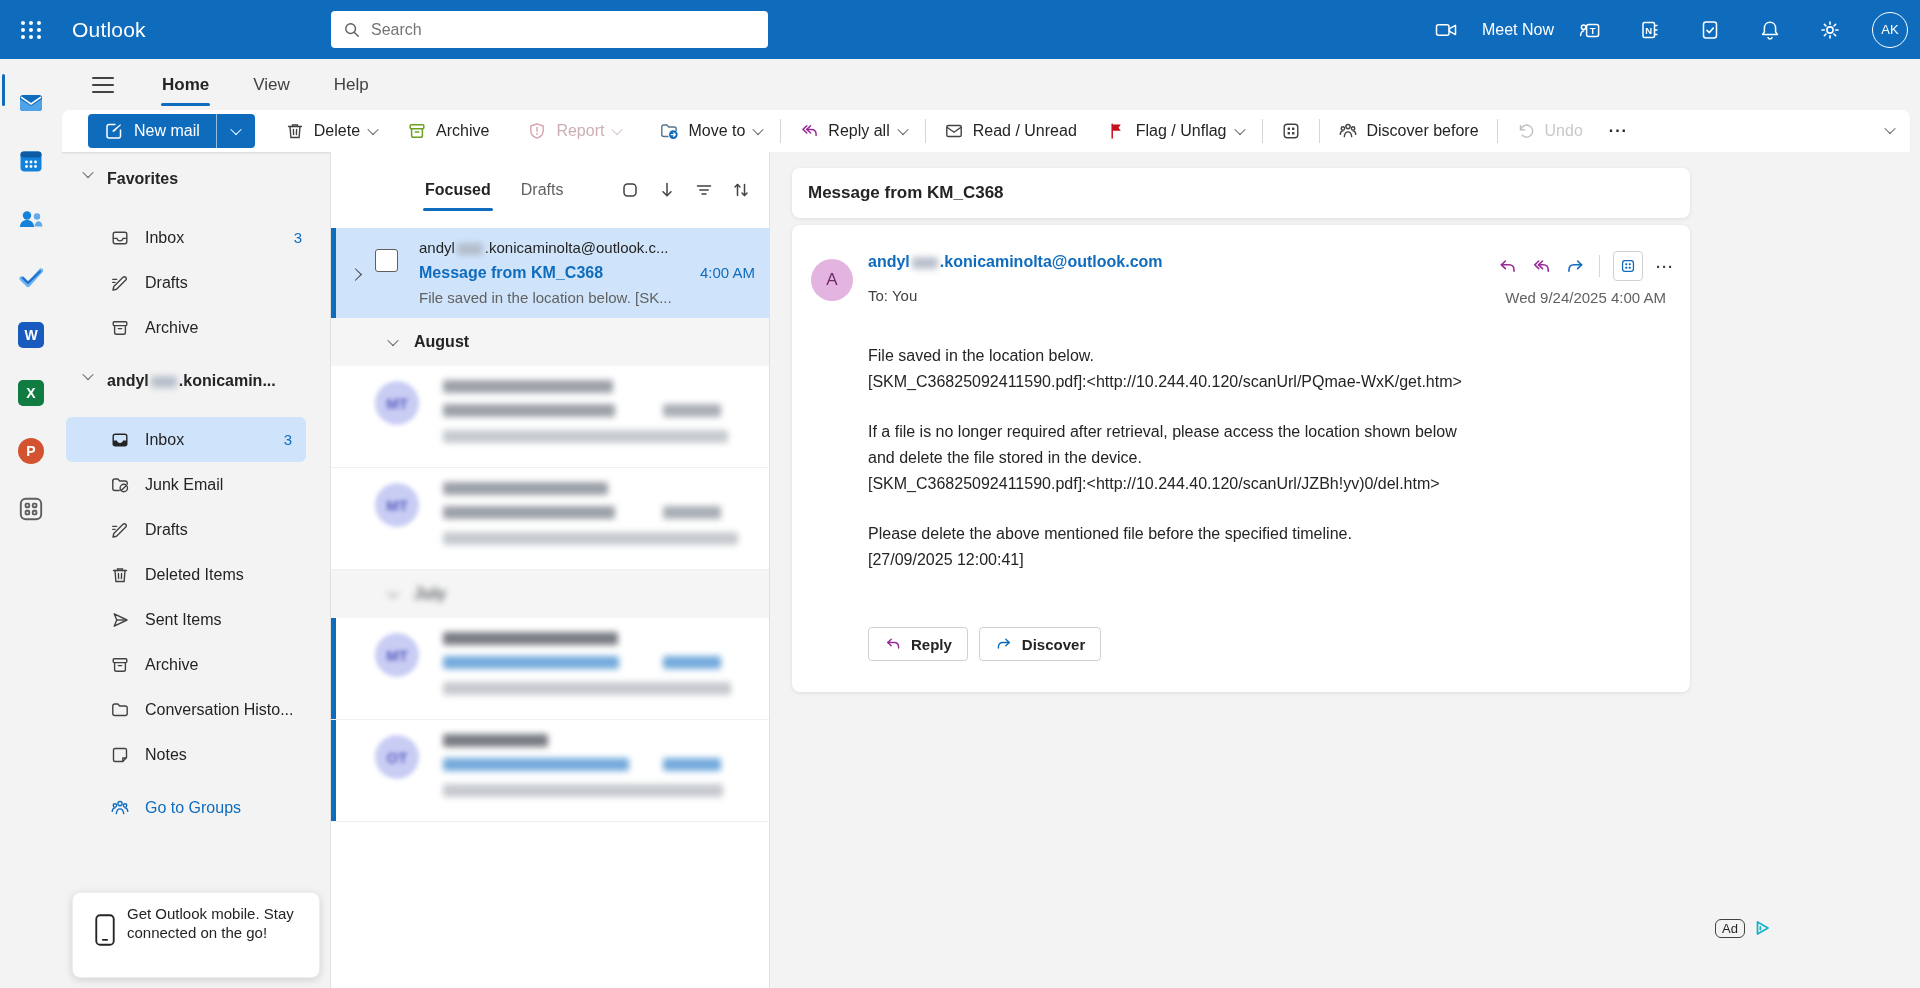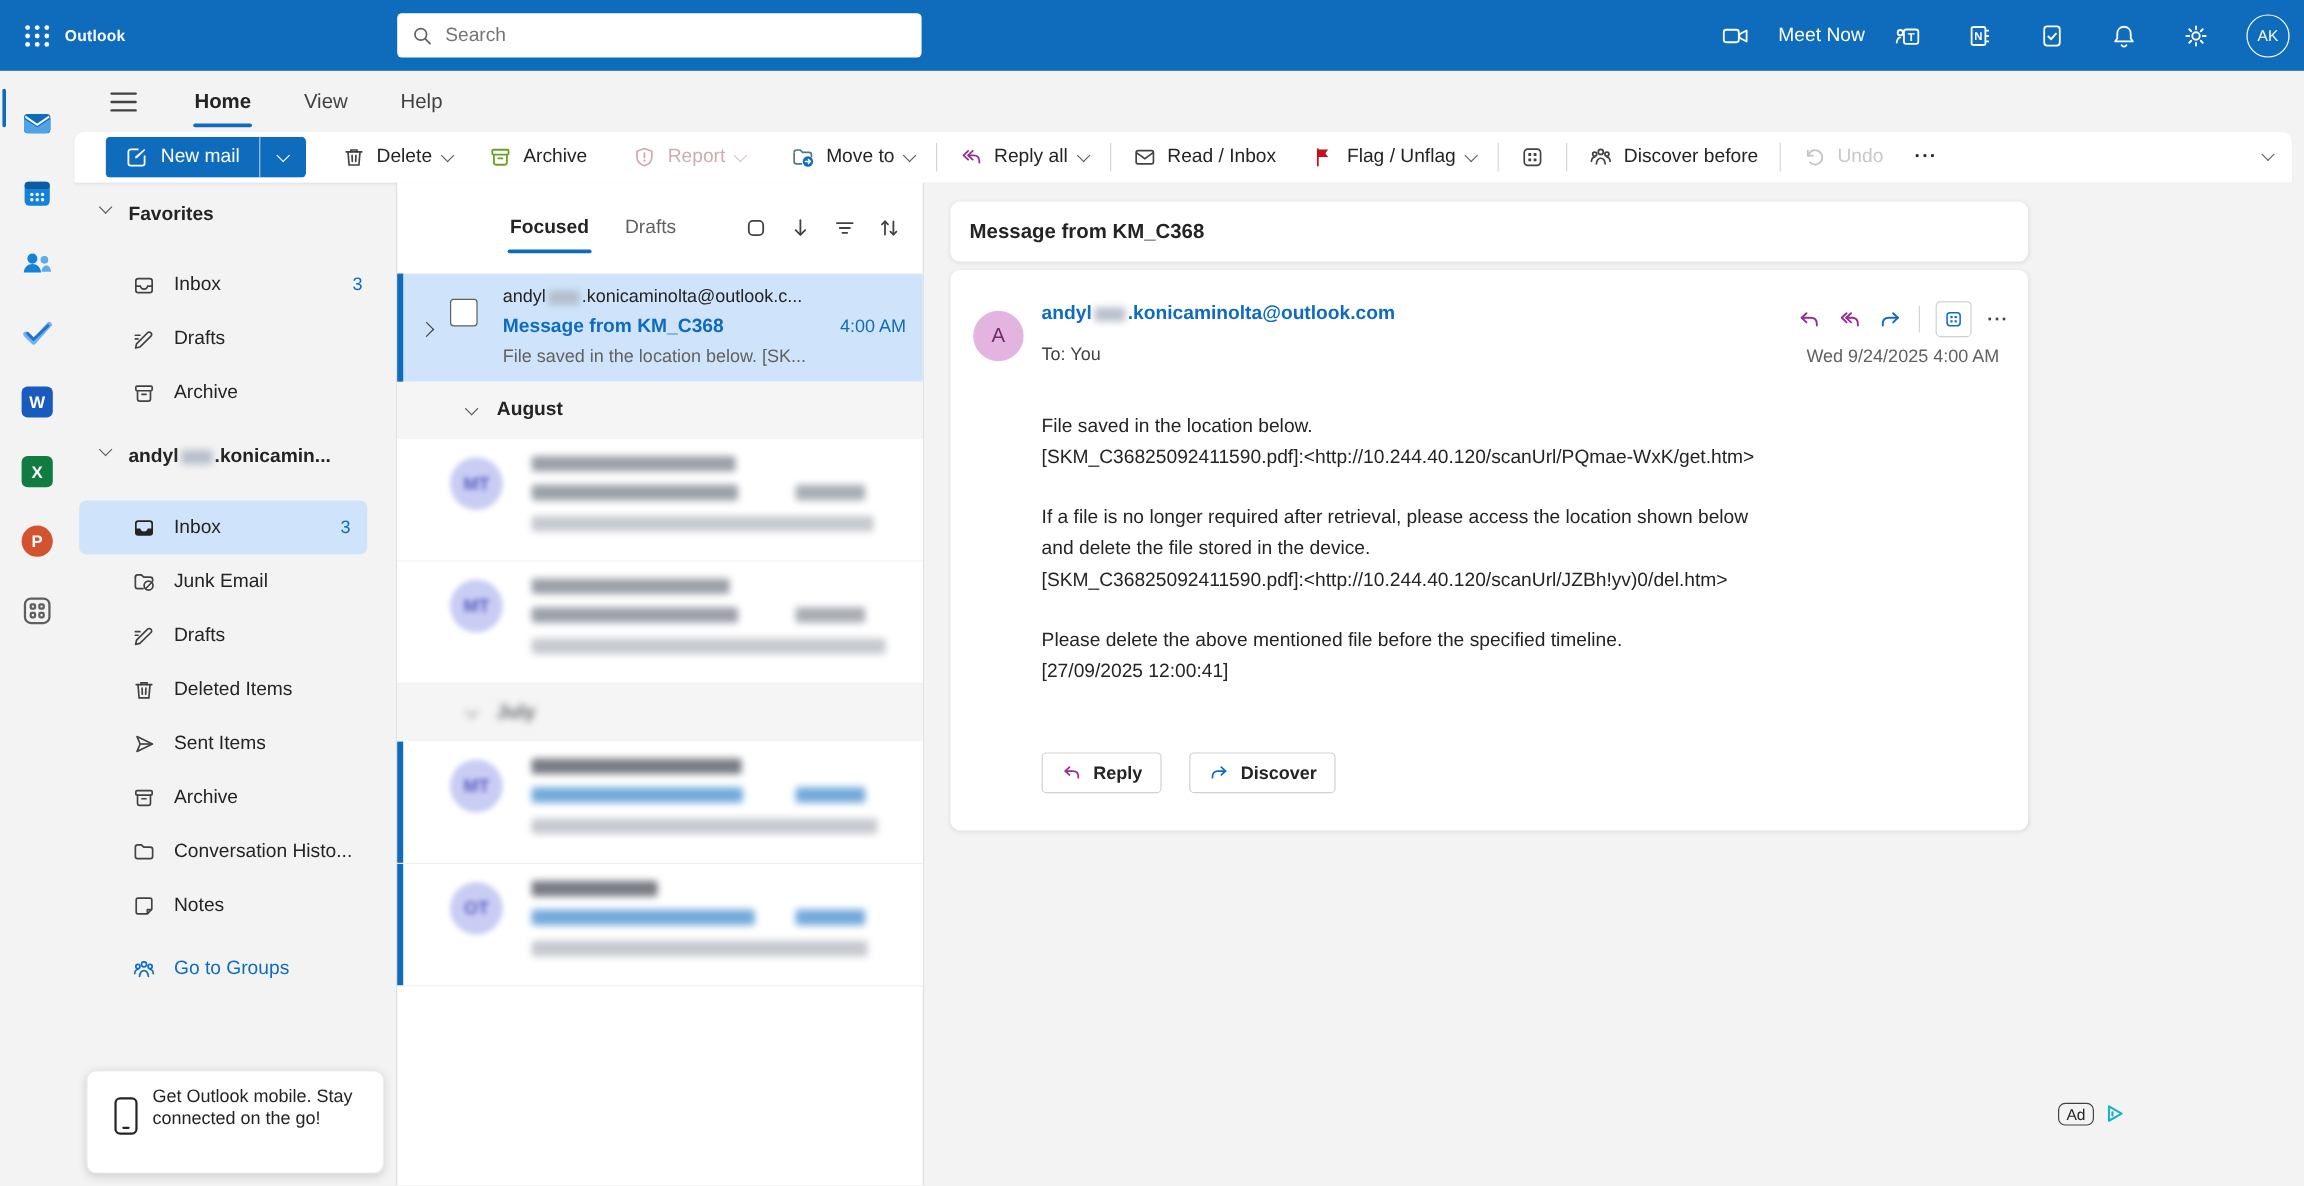--- a/index.html
+++ b/index.html
@@ -5,21 +5,21 @@
   html,body{margin:0;padding:0}
   body{width:1920px;height:988px;position:relative;background:#f3f3f3;
        font-family:"Liberation Sans",sans-serif;color:#242424;overflow:hidden;font-size:15px}
   svg{display:block}
   
   .topbar{position:absolute;left:0;top:0;width:1920px;height:59px;background:#0f6cbd;
           display:flex;align-items:center}
   .waffle{width:46px;height:46px;margin-left:8px;display:flex;align-items:center;justify-content:center;cursor:pointer}
   .dots9{display:grid;grid-template-columns:repeat(3,5px);grid-gap:3px}
   .dots9 span{width:4px;height:4px;border-radius:50%;background:#fff}
-  .brand{color:#fff;font-size:13px;font-weight:700;letter-spacing:.2px}
+  .brand{color:#fff;font-size:21px;font-weight:400;margin-left:18px;letter-spacing:.2px}
   .search{position:absolute;left:331px;top:11px;width:437px;height:37px;background:#fff;border-radius:4px;
           display:flex;align-items:center}
   .search input{border:0;outline:0;flex:1;font-size:16px;font-family:inherit;color:#ef4444;background:transparent;margin-left:8px}
   .search .mag{margin-left:12px}
   .tb-right{position:absolute;right:0;top:0;height:59px;display:flex;align-items:center;padding-right:12px}
   .tb-ic{width:48px;height:48px;display:flex;align-items:center;justify-content:center;cursor:pointer;margin-left:12px}
   .meetnow{display:flex;align-items:center;color:#fff;font-size:16px;cursor:pointer;margin-left:8px}
   .meetnow span{margin-left:24px}
   .avatar-ak{width:34px;height:34px;border-radius:50%;border:1.6px solid #fff;color:#fff;font-size:13px;
              display:flex;align-items:center;justify-content:center;margin-left:18px;cursor:pointer}
@@ -101,21 +101,21 @@
   .rp-av{position:absolute;left:19px;top:34px;width:42px;height:42px;border-radius:50%;background:#e3b4df;color:#6e2a69;
          font-size:17px;font-weight:400;display:flex;align-items:center;justify-content:center;cursor:pointer}
   .rp-sender{position:absolute;left:76px;top:28px;font-size:16px;font-weight:700;color:#0f6cbd;cursor:pointer}
   .rp-to{position:absolute;left:76px;top:62px;font-size:15px;color:#424242}
   .rp-date{position:absolute;right:24px;top:64px;font-size:15px;color:#616161}
   .rp-ics{position:absolute;right:16px;top:26px;display:flex;align-items:center;gap:13px}
   .rp-ics .mi{cursor:pointer}
   .gridbtn{width:28px;height:28px;border:1px solid #d1d1d1;border-radius:4px;display:flex;align-items:center;justify-content:center;cursor:pointer}
   .rp-body{position:absolute;left:76px;top:118px;width:790px;font-size:16px;line-height:26px;color:#242424}
   .rp-body p{margin:0 0 24px 0}
-  .rp-btns{position:absolute;left:76px;top:402px;display:flex;gap:23px}
+  .rp-btns{position:absolute;left:76px;top:402px;display:flex;gap:11px}
   .rbtn{display:flex;align-items:center;gap:9px;height:34px;padding:0 15px;border:1px solid #d1d1d1;border-radius:4px;
         background:#fff;font-size:15px;font-weight:700;color:#242424;cursor:pointer;font-family:inherit}
   .adrow{position:absolute;left:945px;top:766px;display:flex;align-items:center;gap:8px}
   .adbadge{border:1.6px solid #424242;border-radius:6px;font-size:13px;color:#242424;padding:1px 6px;cursor:pointer}
   
   .teaser{position:absolute;left:72px;top:892px;width:246px;height:84px;background:#fff;border-radius:8px;
           box-shadow:0 2px 8px rgba(0,0,0,.14);border:1px solid #ededed;cursor:pointer}
   .teaser .ph{position:absolute;left:20px;top:20px}
   .teaser .tx{position:absolute;left:54px;top:11px;width:176px;font-size:15px;line-height:19px;color:#242424}
 </style>
@@ -332,21 +332,21 @@
       </svg>
     <span>Reply all</span>
       <span class="chv gray"></span>
   </div>
   <div class="vsep"></div>
   <div class="tbtn">
     <svg width="20" height="20" viewBox="0 0 20 20" fill="none" stroke="#424242" stroke-width="1.4">
         <rect x="2.8" y="4.5" width="14.4" height="11" rx="1.6"></rect>
         <path d="M3 6.2l7 5 7-5"></path>
       </svg>
-    <span>Read / Inbox</span>
+    <span>Read / Unread</span>
   </div>
   <div style="width:14px"></div>
   <div class="tbtn">
     <svg width="20" height="20" viewBox="0 0 20 20">
         <line x1="5.2" y1="3.2" x2="5.2" y2="17" stroke="#c50f1f" stroke-width="1.5" stroke-linecap="round"></line>
         <path d="M5.2 3.6h8.6l-2.3 3.1 2.3 3.1H5.2z" fill="#c50f1f"></path>
       </svg>
     <span>Flag / Unflag</span>
       <span class="chv gray"></span>
   </div>

